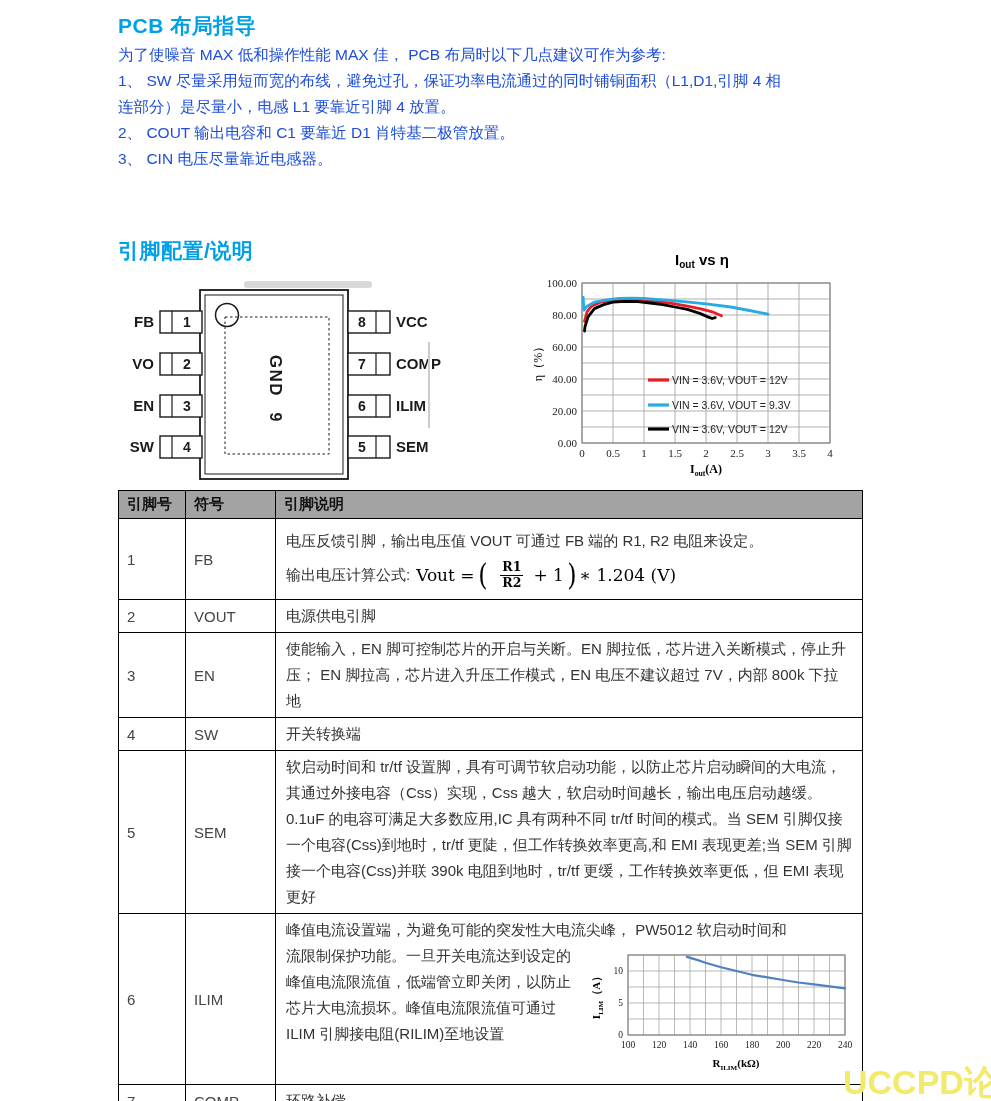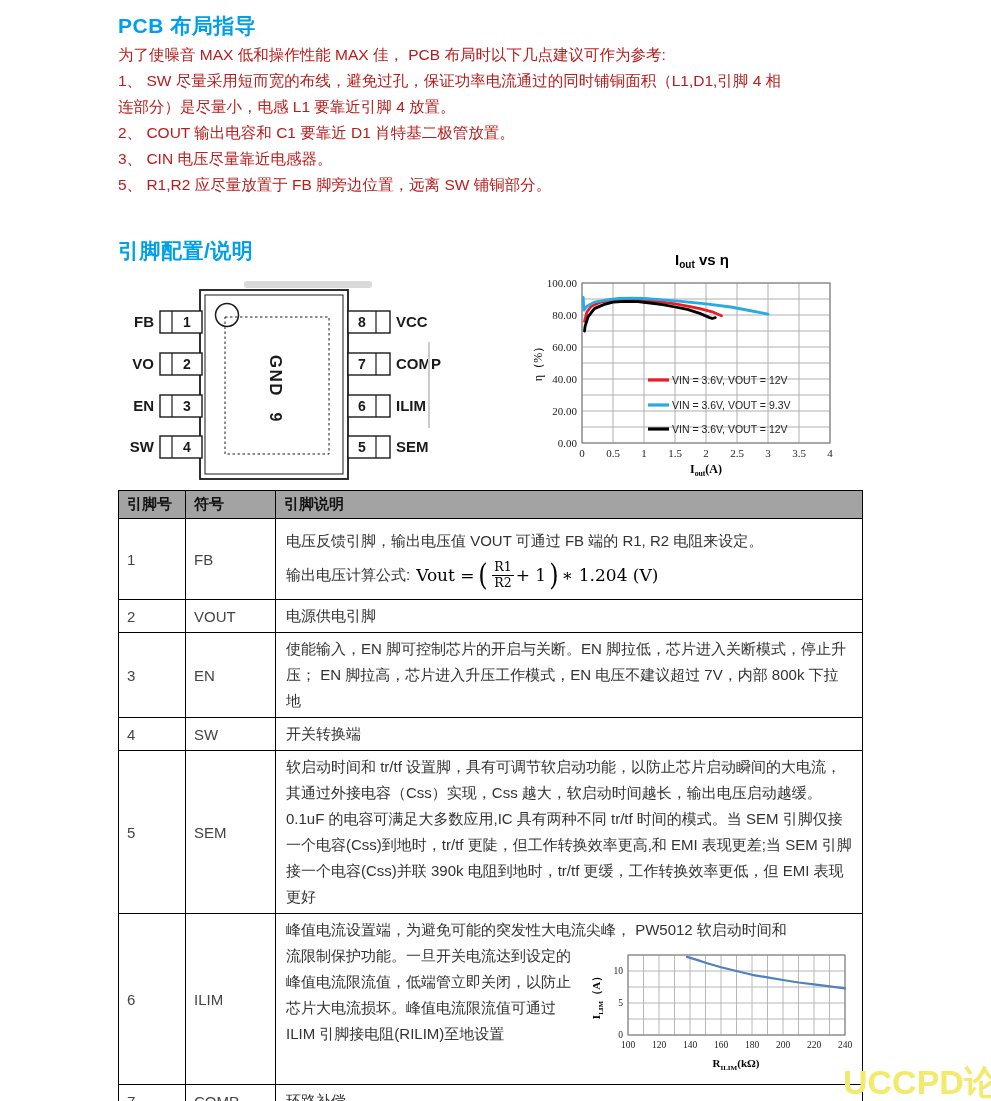--- a/index.html
+++ b/index.html
@@ -8,57 +8,56 @@
     font-family:"Liberation Sans", sans-serif;color:#333;overflow:hidden;
   }
   .h1{
     position:absolute;left:118px;font-size:21px;font-weight:bold;
     color:#00a0e9;letter-spacing:0.5px;
   }
   #title1{top:12px;}
   #title2{top:237px;text-align:right;}
   .bodytext{
     position:absolute;left:118px;top:42px;width:760px;
-    font-size:15.5px;line-height:26px;color:#b91c1c;
+    font-size:15.5px;line-height:26px;color:#1d4ed8;
   }
   .bodyline{white-space:nowrap;}
   #pin-diagram{position:absolute;left:130px;top:276px;}
   #eff-chart-mount{position:absolute;left:530px;top:243px;}
   #pin-table-wrap{position:absolute;left:118px;top:490px;width:744px;}
   table{border-collapse:collapse;table-layout:fixed;width:744px;font-size:15px;color:#333;}
   th,td{border:1.5px solid #000;padding:2px 8px;vertical-align:middle;}
   th{background:#a3a3a3;text-align:left;height:23px;font-size:15px;color:#111;}
   col.c1{width:67px;} col.c2{width:90px;} col.c3{width:587px;}
   td.desc{padding:3px 10px;line-height:26px;}
   td.num,td.sym{color:#444;}
   .formula-line{margin-top:6px;display:flex;align-items:center;font-size:15px;}
   .math{font-family:"DejaVu Serif", serif;font-size:17px;color:#000;display:inline-flex;align-items:center;margin-left:6px;}
   .paren{font-size:30px;font-weight:300;line-height:1;margin:0 2px;transform:scaleX(0.8);}
-  .frac{display:inline-flex;flex-direction:column;align-items:center;font-size:12.5px;line-height:1.15;margin:0 2px;}
+  .frac{display:inline-flex;flex-direction:column;align-items:center;font-size:12.5px;line-height:1.15;margin:0 10px;font-weight:bold;}
   .frac .ftop{border-bottom:1.2px solid #000;padding:0 2px;}
   .ilim-wrap{float:right;margin:2px -6px 0 8px;}
   #watermark{
     position:absolute;left:843px;top:1060px;font-size:34px;font-weight:bold;
     color:#f3e96b;z-index:6;white-space:nowrap;letter-spacing:0px;
   }
   svg text{font-family:"Liberation Sans", sans-serif;}
   svg .serif{font-family:"Liberation Serif", serif;}
 </style>
 </head>
 <body>
 
 <div id="title1" class="h1">PCB 布局指导</div>
 
 <div class="bodytext">
     <div class="bodyline">为了使噪音 MAX 低和操作性能 MAX 佳， PCB 布局时以下几点建议可作为参考:</div>
     <div class="bodyline">1、 SW 尽量采用短而宽的布线，避免过孔，保证功率电流通过的同时铺铜面积（L1,D1,引脚 4 相</div>
     <div class="bodyline">连部分）是尽量小，电感 L1 要靠近引脚 4 放置。</div>
     <div class="bodyline">2、 COUT 输出电容和 C1 要靠近 D1 肖特基二极管放置。</div>
     <div class="bodyline">3、 CIN 电压尽量靠近电感器。</div>
-    <div class="bodyline">5、 R1,R2 应尽量放置于 FB 脚旁边位置，远离 SW 铺铜部分。</div>
   </div>
 
 <div id="title2" class="h1">引脚配置/说明</div>
 
 <div id="pin-diagram"><svg width="312" height="210" viewBox="0 0 312 210">
       <rect x="114" y="5" width="128" height="7" rx="3" fill="#d9d9d9"></rect>
       <rect x="70" y="14" width="148" height="189" fill="#fff" stroke="#1a1a1a" stroke-width="1.8"></rect>
       <rect x="75" y="19" width="138" height="179" fill="none" stroke="#1a1a1a" stroke-width="1"></rect>
       <circle cx="97" cy="39" r="11.5" fill="#fff" stroke="#1a1a1a" stroke-width="1.5"></circle>
       <rect x="95" y="41" width="104" height="137" fill="none" stroke="#1a1a1a" stroke-width="1" stroke-dasharray="2.5,2.5"></rect>

